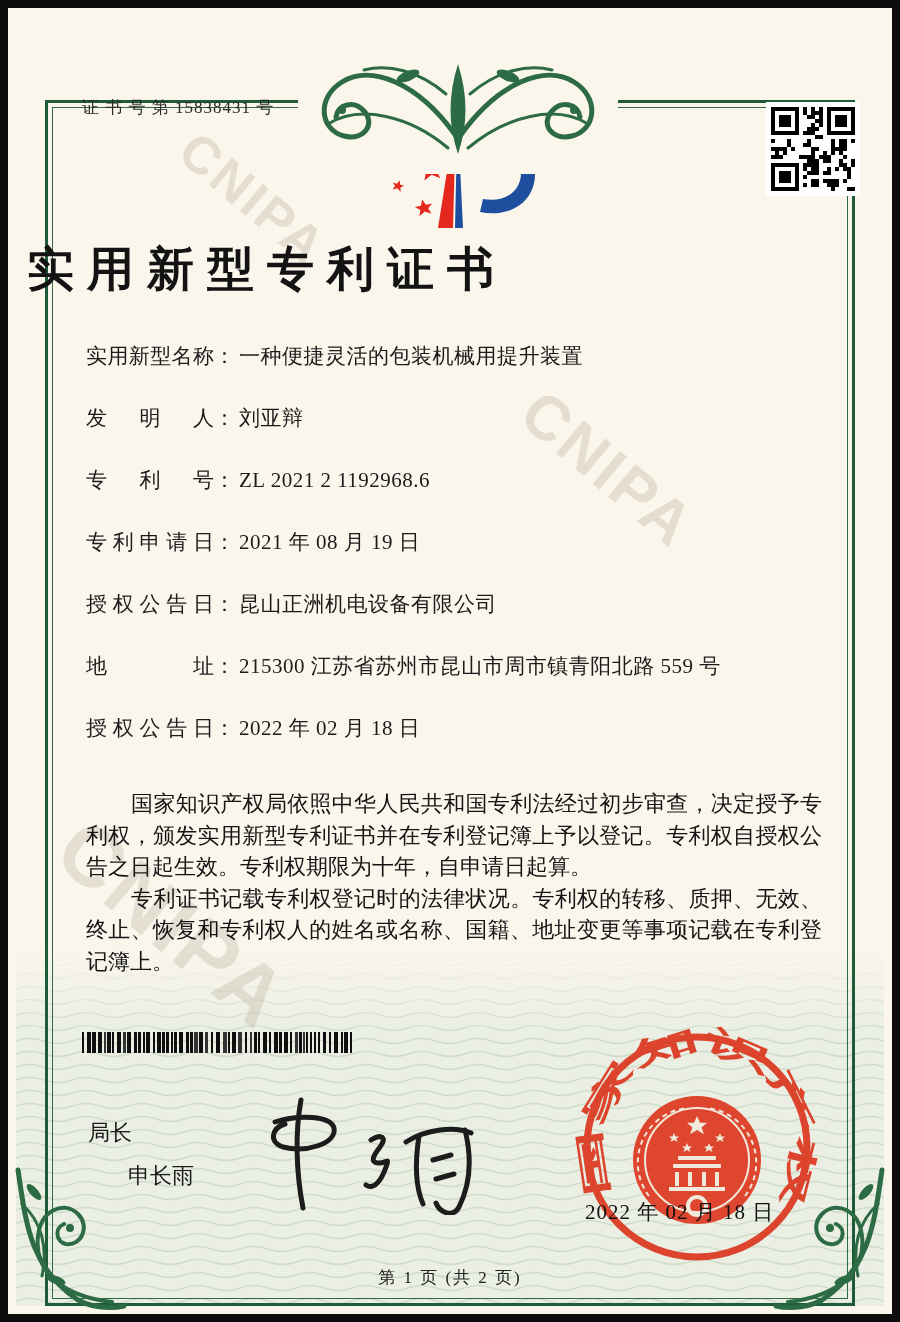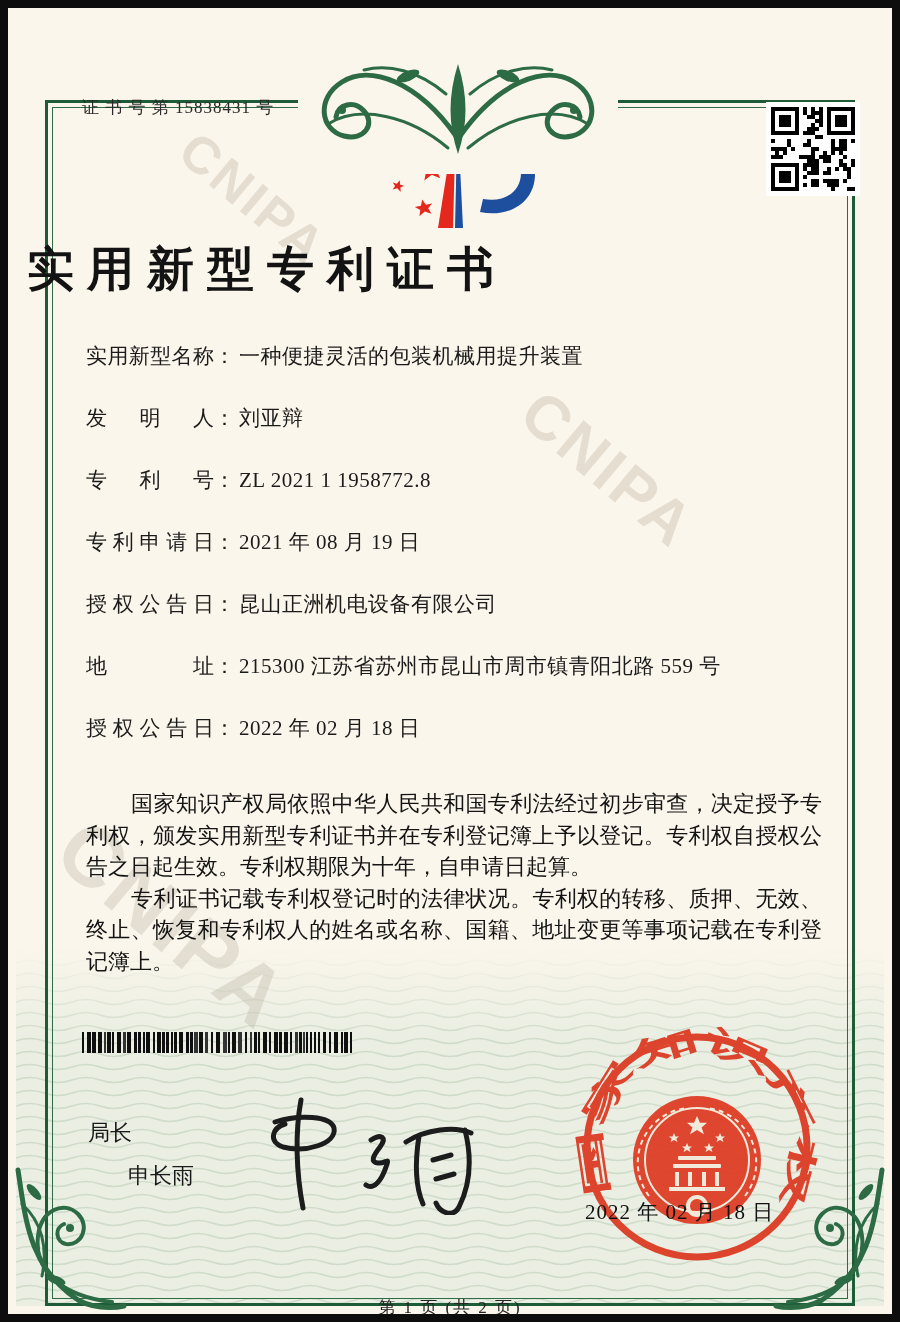--- a/index.html
+++ b/index.html
@@ -43,21 +43,21 @@
   .body-text{position:absolute;left:78px;right:70px;top:780px;z-index:2;}
   .body-text p{margin:0;font-size:22px;line-height:31.5px;color:#141414;
     text-indent:2.05em;text-align:justify;}
   .barcode{position:absolute;left:74px;top:1024px;z-index:2;line-height:0;}
   .sig-title{position:absolute;left:80px;top:1110px;font-size:22px;color:#1a1a1a;z-index:3;}
   .sig-name{position:absolute;left:80px;top:1153px;font-size:22px;color:#1a1a1a;z-index:3;margin-left:40px;}
   .signature{position:absolute;left:235px;top:1082px;z-index:3;line-height:0;}
   .seal{position:absolute;left:556px;top:1006px;z-index:3;opacity:.94;line-height:0;}
   .seal-date{position:absolute;left:577px;top:1190px;width:240px;font-size:21px;
     color:#111;letter-spacing:1px;z-index:4;white-space:nowrap;}
-  .footer{position:absolute;left:0;right:0;top:1288px;text-align:center;font-size:17px;
+  .footer{position:absolute;left:0;right:0;top:1258px;text-align:center;font-size:17px;
     color:#222;z-index:3;letter-spacing:2px;}
   
   .waves{position:absolute;left:8px;right:8px;top:936px;bottom:8px;z-index:0;overflow:hidden;}
   .waves-fade{position:absolute;left:0;right:0;top:0;height:95px;
     background:linear-gradient(#fbf6ec,rgba(251,246,236,0));z-index:1;}
 </style>
 </head>
 <body>
 
 <div class="page">
@@ -293,21 +293,21 @@
   <div class="title">实用新型专利证书</div>
 
   <div class="fields">
     <div class="frow">
       <span class="flabel">实用新型名称</span><span class="fcolon">：</span><span class="fvalue">一种便捷灵活的包装机械用提升装置</span>
     </div>
     <div class="frow">
       <span class="flabel">发明人</span><span class="fcolon">：</span><span class="fvalue">刘亚辩</span>
     </div>
     <div class="frow">
-      <span class="flabel">专利号</span><span class="fcolon">：</span><span class="fvalue">ZL 2021 1 1958772.8</span>
+      <span class="flabel">专利号</span><span class="fcolon">：</span><span class="fvalue">ZL 2021 2 1192968.6</span>
     </div>
     <div class="frow">
       <span class="flabel">专利申请日</span><span class="fcolon">：</span><span class="fvalue">2021 年 08 月 19 日</span>
     </div>
     <div class="frow">
       <span class="flabel">授权公告日</span><span class="fcolon">：</span><span class="fvalue">昆山正洲机电设备有限公司</span>
     </div>
     <div class="frow">
       <span class="flabel">地址</span><span class="fcolon">：</span><span class="fvalue">215300 江苏省苏州市昆山市周市镇青阳北路 559 号</span>
     </div>

